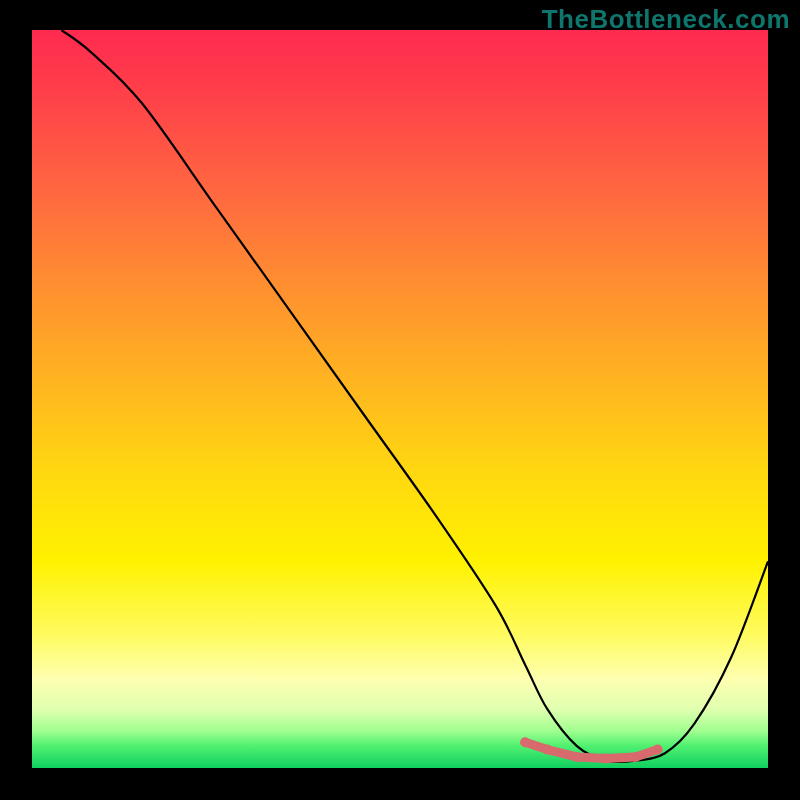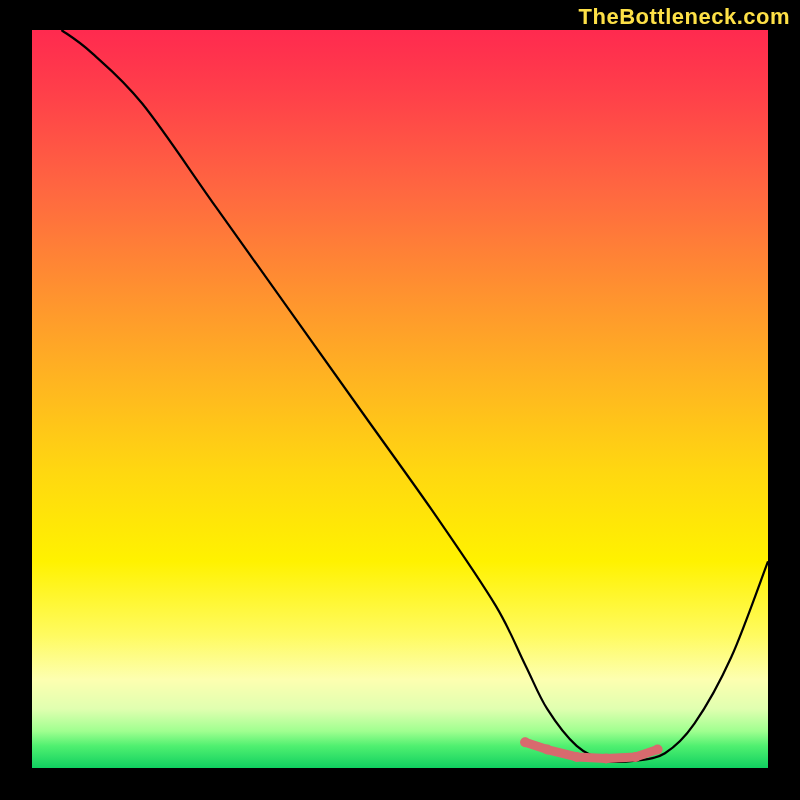--- a/index.html
+++ b/index.html
@@ -13,22 +13,22 @@
   }
   .container {
     position: relative;
     width: 800px;
     height: 800px;
   }
   .watermark {
     position: absolute;
     top: 4px;
     right: 10px;
-    color: #fde047;
-    font-size: 22px;
+    color: #0f766e;
+    font-size: 26px;
     font-weight: bold;
     letter-spacing: 0.5px;
     z-index: 10;
     margin-left: 24px;
   }
   .plot-area {
     position: absolute;
     left: 32px;
     top: 30px;
     width: 736px;

